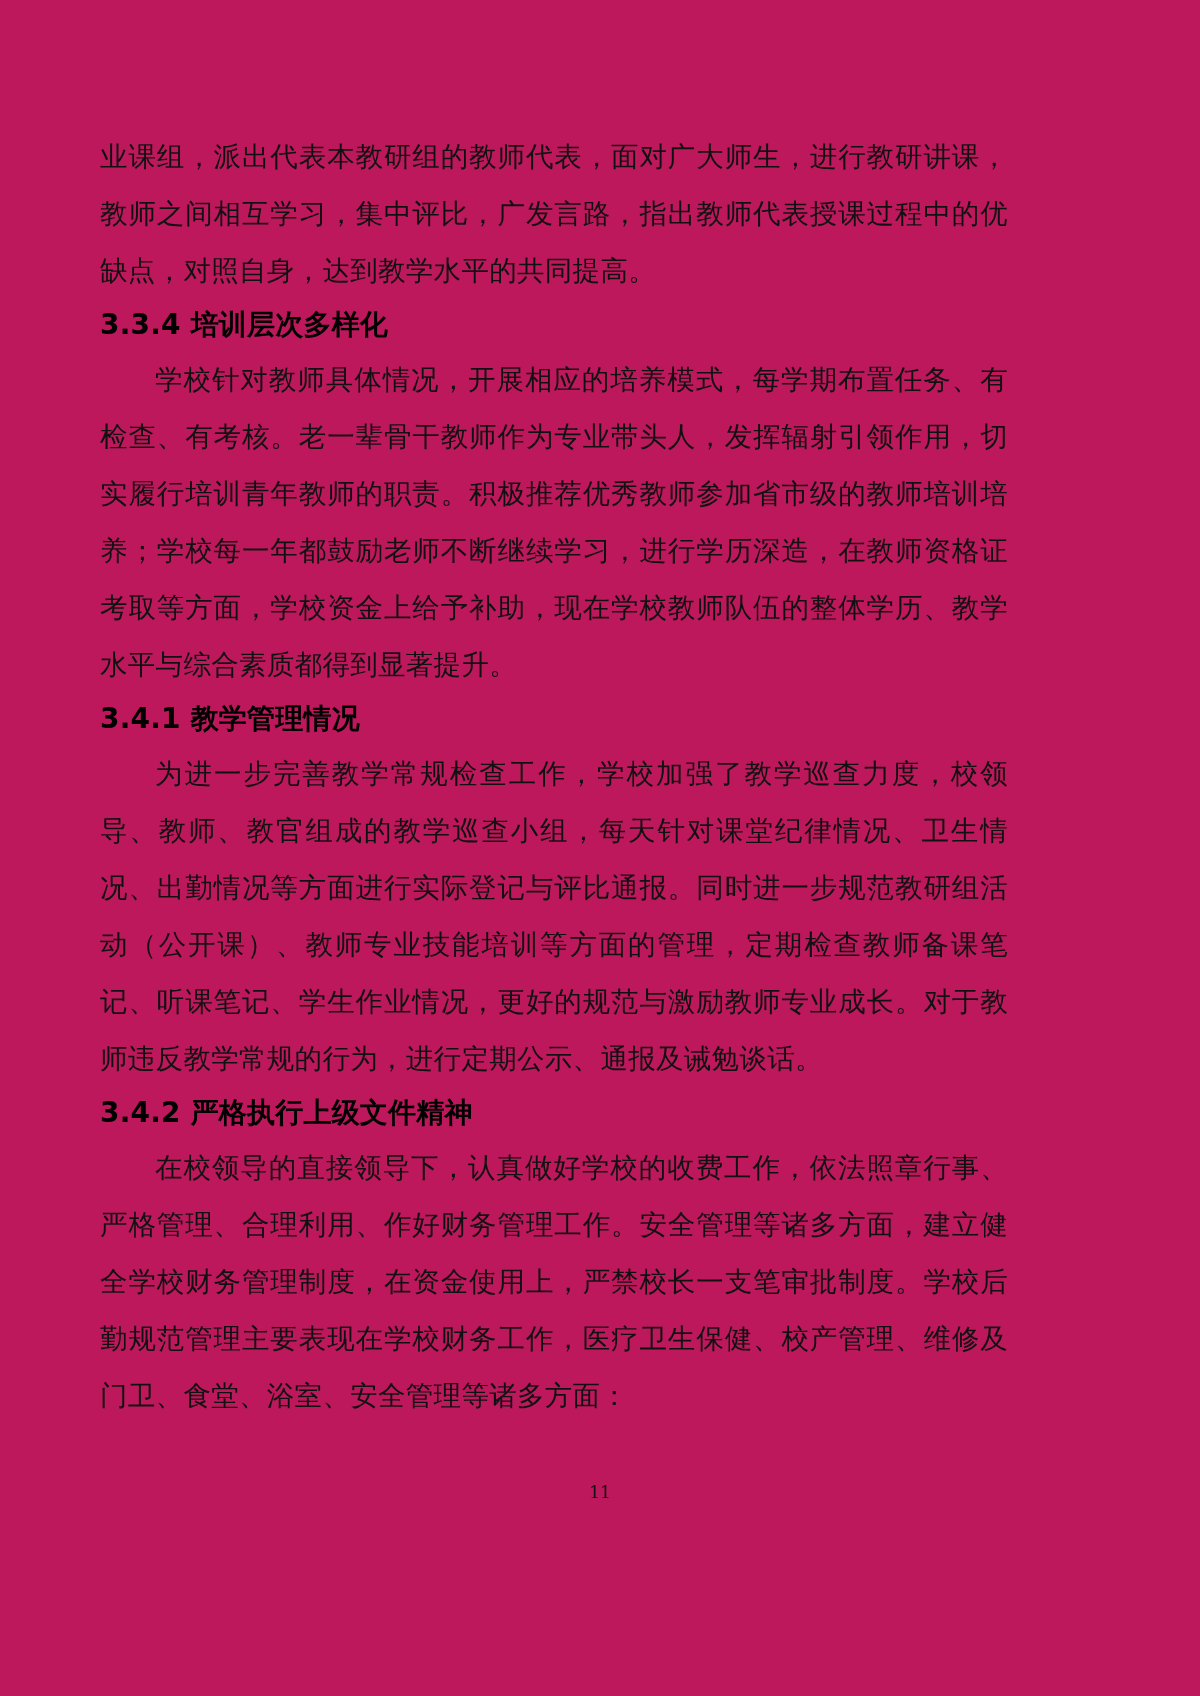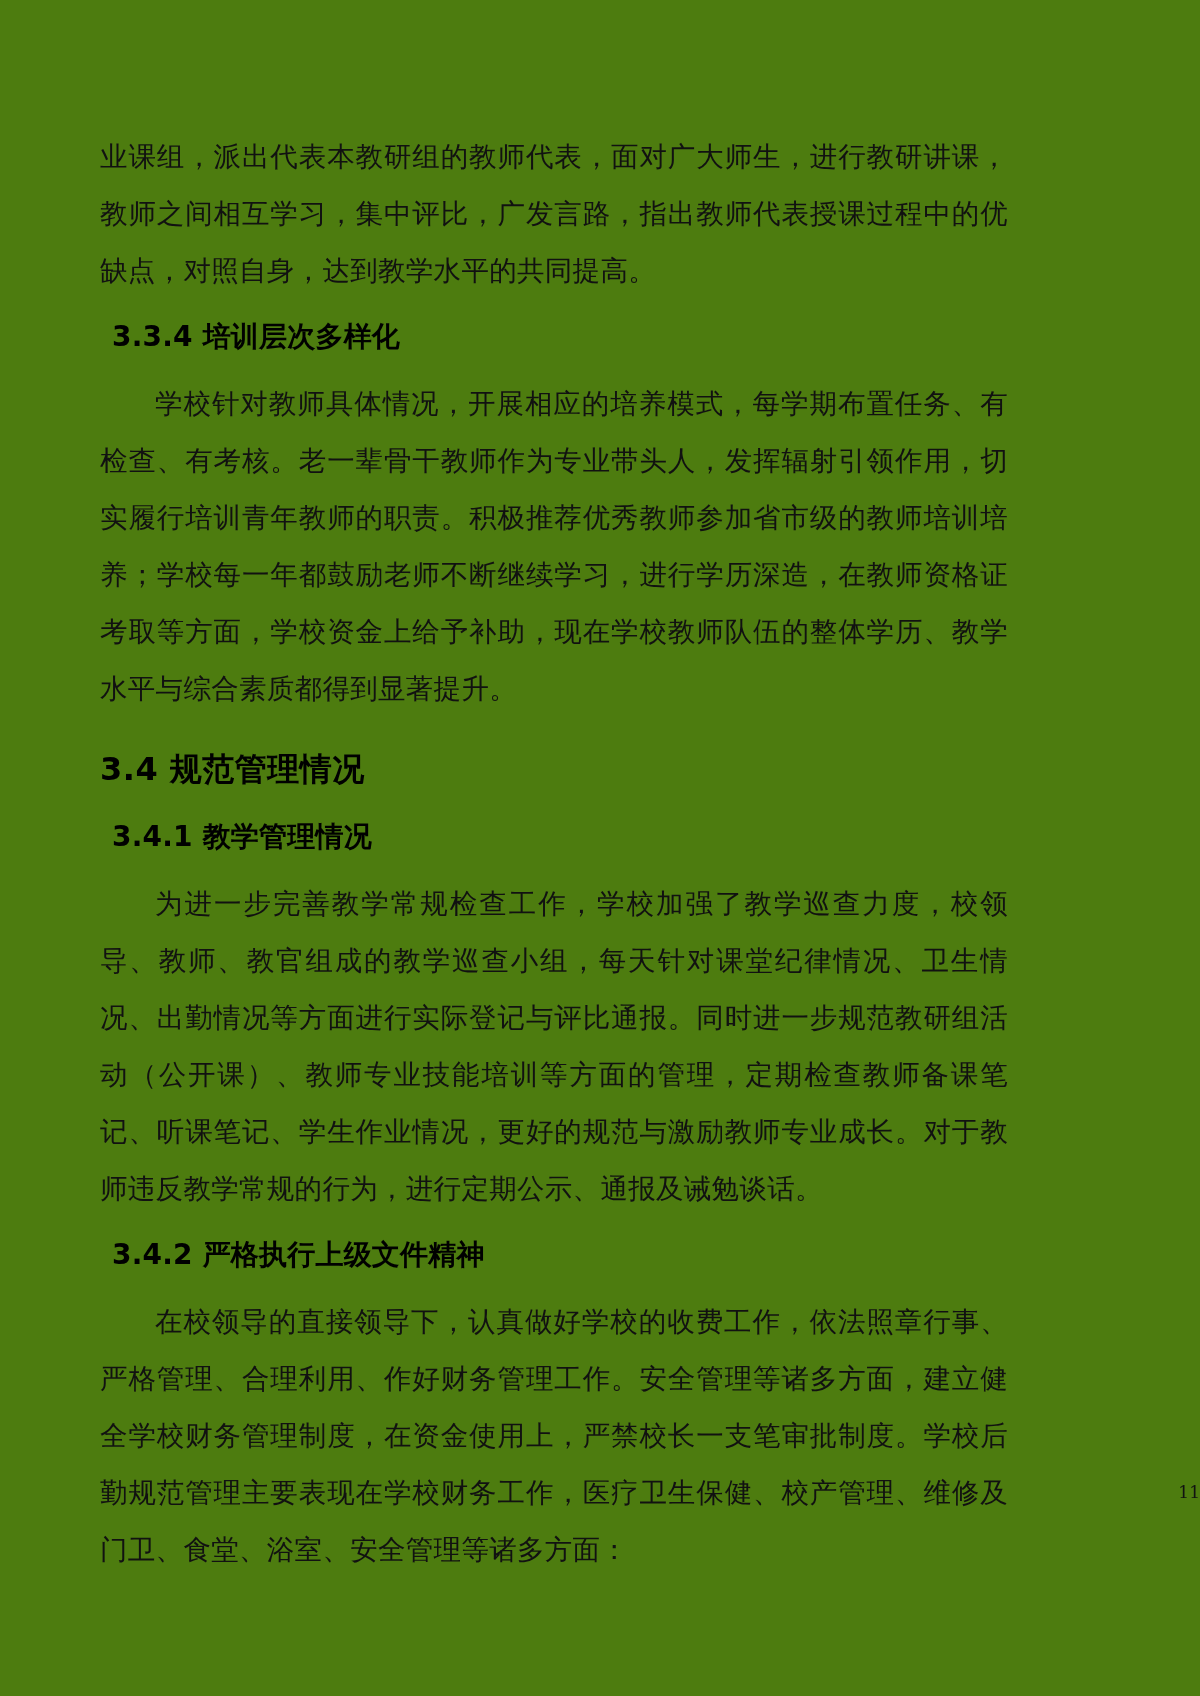--- a/index.html
+++ b/index.html
@@ -16,21 +16,21 @@
     position: relative;
     overflow: hidden;
   }
 
   .page {
     position: relative;
     width: 1200px;
     height: 1696px;
     box-sizing: border-box;
     padding: 0;
-    background: #4d7c0f;
+    background: #be185d;
   }
 
   .content {
     position: absolute;
     left: 100px;
     top: 128px;
     width: 908px;
   }
 
   
@@ -49,61 +49,60 @@
   }
   .para.noindent {
     text-indent: 0;
   }
 
   
   .h3 {
     font-size: 28px;
     line-height: 52px;
     font-weight: bold;
-    margin: 12px;
+    margin: 0;
     letter-spacing: 0.2px;
     font-family: "DejaVu Sans", "Liberation Sans", sans-serif;
   }
 
   
   .h2 {
     font-size: 32px;
     line-height: 60px;
     font-weight: bold;
     margin: 0;
     padding-top: 22px;
     letter-spacing: 0.5px;
     font-family: "DejaVu Sans", "Liberation Sans", sans-serif;
   }
 
   .page-number {
     position: absolute;
     left: 0;
     right: 0;
     top: 1482px;
-    text-align: right;
+    text-align: center;
     font-size: 17px;
     font-family: "DejaVu Serif", "Liberation Serif", serif;
     color: #111;
   }
 </style>
 </head>
 <body>
 
 <div class="page">
 
   <div class="content">
 
     <p class="para noindent">业课组，派出代表本教研组的教师代表，面对广大师生，进行教研讲课，教师之间相互学习，集中评比，广发言路，指出教师代表授课过程中的优缺点，对照自身，达到教学水平的共同提高。</p>
 
     <h3 class="h3">3.3.4 培训层次多样化</h3>
 
     <p class="para indent">学校针对教师具体情况，开展相应的培养模式，每学期布置任务、有检查、有考核。老一辈骨干教师作为专业带头人，发挥辐射引领作用，切实履行培训青年教师的职责。积极推荐优秀教师参加省市级的教师培训培养；学校每一年都鼓励老师不断继续学习，进行学历深造，在教师资格证考取等方面，学校资金上给予补助，现在学校教师队伍的整体学历、教学水平与综合素质都得到显著提升。</p>
 
-    <h2 class="h2">3.4  规范管理情况</h2>
 
     <h3 class="h3">3.4.1 教学管理情况</h3>
 
     <p class="para indent">为进一步完善教学常规检查工作，学校加强了教学巡查力度，校领导、教师、教官组成的教学巡查小组，每天针对课堂纪律情况、卫生情况、出勤情况等方面进行实际登记与评比通报。同时进一步规范教研组活动（公开课）、教师专业技能培训等方面的管理，定期检查教师备课笔记、听课笔记、学生作业情况，更好的规范与激励教师专业成长。对于教师违反教学常规的行为，进行定期公示、通报及诫勉谈话。</p>
 
     <h3 class="h3">3.4.2 严格执行上级文件精神</h3>
 
     <p class="para indent">在校领导的直接领导下，认真做好学校的收费工作，依法照章行事、严格管理、合理利用、作好财务管理工作。安全管理等诸多方面，建立健全学校财务管理制度，在资金使用上，严禁校长一支笔审批制度。学校后勤规范管理主要表现在学校财务工作，医疗卫生保健、校产管理、维修及门卫、食堂、浴室、安全管理等诸多方面：</p>
 
 

